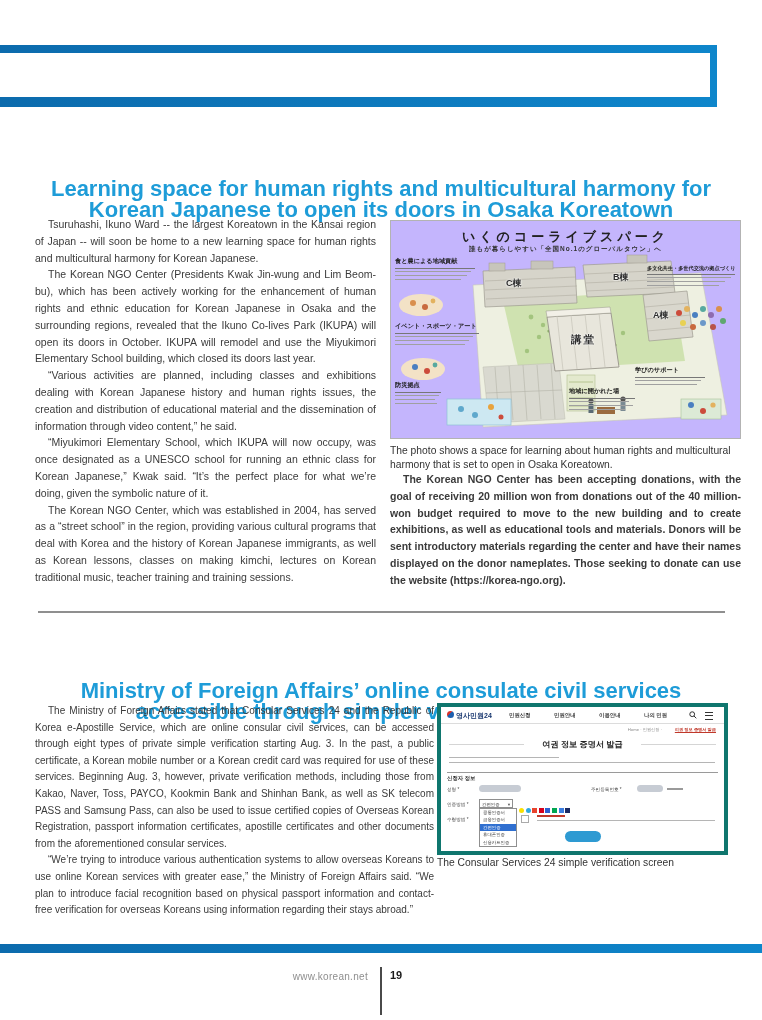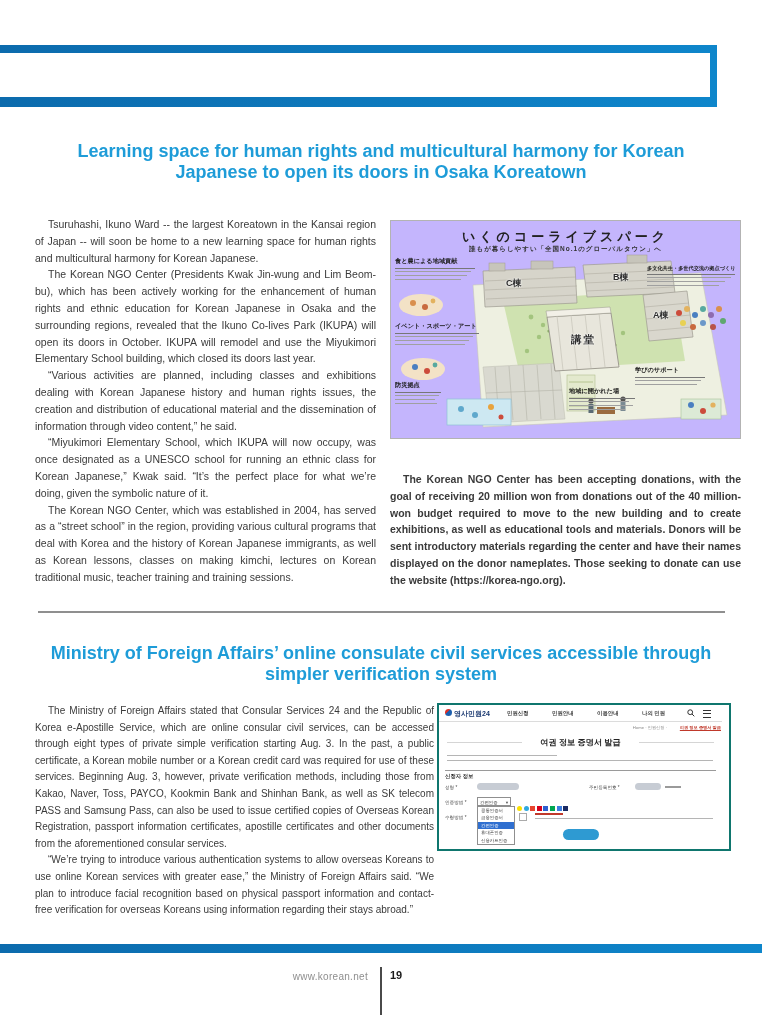--- a/index.html
+++ b/index.html
@@ -5,21 +5,21 @@
   html,body{margin:0;padding:0;background:#fff;}
   #page{position:relative;width:762px;height:1020px;background:#fff;overflow:hidden;
         font-family:"Liberation Sans",sans-serif;color:#3a3a3a;}
   .abs{position:absolute;}
   
   .top-frame{position:absolute;top:45px;left:0;width:717px;height:62px;
              background:linear-gradient(90deg,#0c6bad,#0e86cb);}
   .top-frame-inner{position:absolute;top:8px;left:0;width:710px;height:44px;background:#fff;}
   
   .headline{position:absolute;left:41px;width:680px;text-align:center;color:#1e9cd8;
-            font-size:18px;font-weight:bold;line-height:21px;}
+            font-size:22px;font-weight:bold;line-height:21px;margin-top:37px;}
   .subhead{position:absolute;left:61px;width:640px;text-align:center;color:#1a1a1a;
            font-family:"Liberation Serif",serif;font-size:13.5px;}
   
   .col{position:absolute;font-size:10.5px;line-height:16.8px;text-align:justify;color:#3a3a3a;}
   .para{margin:0;text-indent:13px;}
   .caption{position:absolute;font-size:10.3px;line-height:13.8px;color:#333;}
   .divider{position:absolute;left:38px;width:687px;height:2px;background:#8f8f8f;}
   
   .map-box{position:absolute;left:390px;top:220px;width:349px;height:217px;
            border:1px solid #b3b3b3;background:#c4b5fd;overflow:hidden;}
@@ -27,21 +27,21 @@
              color:#222;font-size:13px;letter-spacing:4px;white-space:nowrap;}
   .map-sub{position:absolute;top:24px;left:0;width:100%;text-align:center;font-weight:bold;
            color:#333;font-size:6.5px;letter-spacing:1px;}
   .map-sec{position:absolute;}
   .msh{font-size:6.2px;font-weight:bold;color:#1d1d1d;border-bottom:1px solid #777;
        padding-bottom:1.5px;margin-bottom:2.5px;white-space:nowrap;}
   .ml{height:1.4px;background:#a0a0a0;margin:2.6px 0;}
   .mbl{position:absolute;font-weight:bold;color:#2e2e2e;font-size:9px;text-shadow:0 0 2px #fff,0 0 2px #fff;}
   
   .shot-box{position:absolute;left:437px;top:703px;width:283px;height:144px;
-            border:2px solid #0f766e;background:#fff;overflow:hidden;font-family:"Liberation Sans",sans-serif;padding-left:7px;}
+            border:4px solid #0f766e;background:#fff;overflow:hidden;font-family:"Liberation Sans",sans-serif;}
   .shot-nav{position:absolute;font-size:5.4px;color:#333;font-weight:bold;}
   .klabel{position:absolute;font-size:4.6px;color:#444;}
   .pill{position:absolute;background:#c7ccd4;border-radius:3.5px;height:7px;}
   .bar{position:absolute;background:#b5b5b5;}
   .dd{position:absolute;left:38px;top:101px;width:36px;background:#fff;border:1px solid #8f8f8f;z-index:5;}
   .dd-item{font-size:4.4px;line-height:7.4px;padding-left:3px;color:#333;white-space:nowrap;overflow:hidden;}
   .dd-item.sel{background:#2f6fd0;color:#fff;}
   .prov{display:inline-block;width:5px;height:5px;margin-right:1.6px;vertical-align:middle;}
   
   .bottom-bar{position:absolute;top:944px;left:0;width:762px;height:9px;
@@ -210,20 +210,21 @@
       <div class="ml" style="width:62px;"></div>
     </div>
     <div class="map-sec" style="left:178px;top:166px;width:66px;">
       <div class="msh">地域に開かれた場</div>
       <div class="ml" style="width:60px;"></div>
       <div class="ml" style="width:64px;"></div>
       <div class="ml" style="width:56px;"></div>
     </div>
   </div>
 
+  <div class="caption" style="left:390px;top:444px;width:352px;">The photo shows a space for learning about human rights and multicultural harmony that is set to open in Osaka Koreatown.</div>
 
   <div class="col" style="left:390px;top:471px;width:351px;font-weight:bold;">
     <p class="para">The Korean NGO Center has been accepting donations, with the goal of receiving 20 million won from donations out of the 40 million-won budget required to move to the new building and to create exhibitions, as well as educational tools and materials. Donors will be sent introductory materials regarding the center and have their names displayed on the donor nameplates. Those seeking to donate can use the website (https://korea-ngo.org).</p>
   </div>
 
   <div class="divider" style="top:611px;"></div>
 
   <div class="headline" style="top:643px;">Ministry of Foreign Affairs’ online consulate civil services accessible through simpler verification system</div>
 
   <div class="col" style="left:35px;top:703px;width:399px;font-size:10px;line-height:16.6px;">
@@ -282,19 +283,20 @@
       <div class="dd-item">공동인증서</div>
       <div class="dd-item">금융인증서</div>
       <div class="dd-item sel">간편인증</div>
       <div class="dd-item">휴대폰인증</div>
       <div class="dd-item">신용카드인증</div>
     </div>
 
     <span class="abs" style="left:124px;top:124px;width:36px;height:11px;border-radius:5.5px;background:#2e9ad2;"></span>
   </div>
 
+  <div class="caption" style="left:437px;top:856px;width:300px;">The Consular Services 24 simple verification screen</div>
 
   <div class="bottom-bar"></div>
   <div class="site">www.korean.net</div>
   <div class="vline"></div>
   <div class="pagenum">19</div>
 
 </div>
 
 </body></html>

